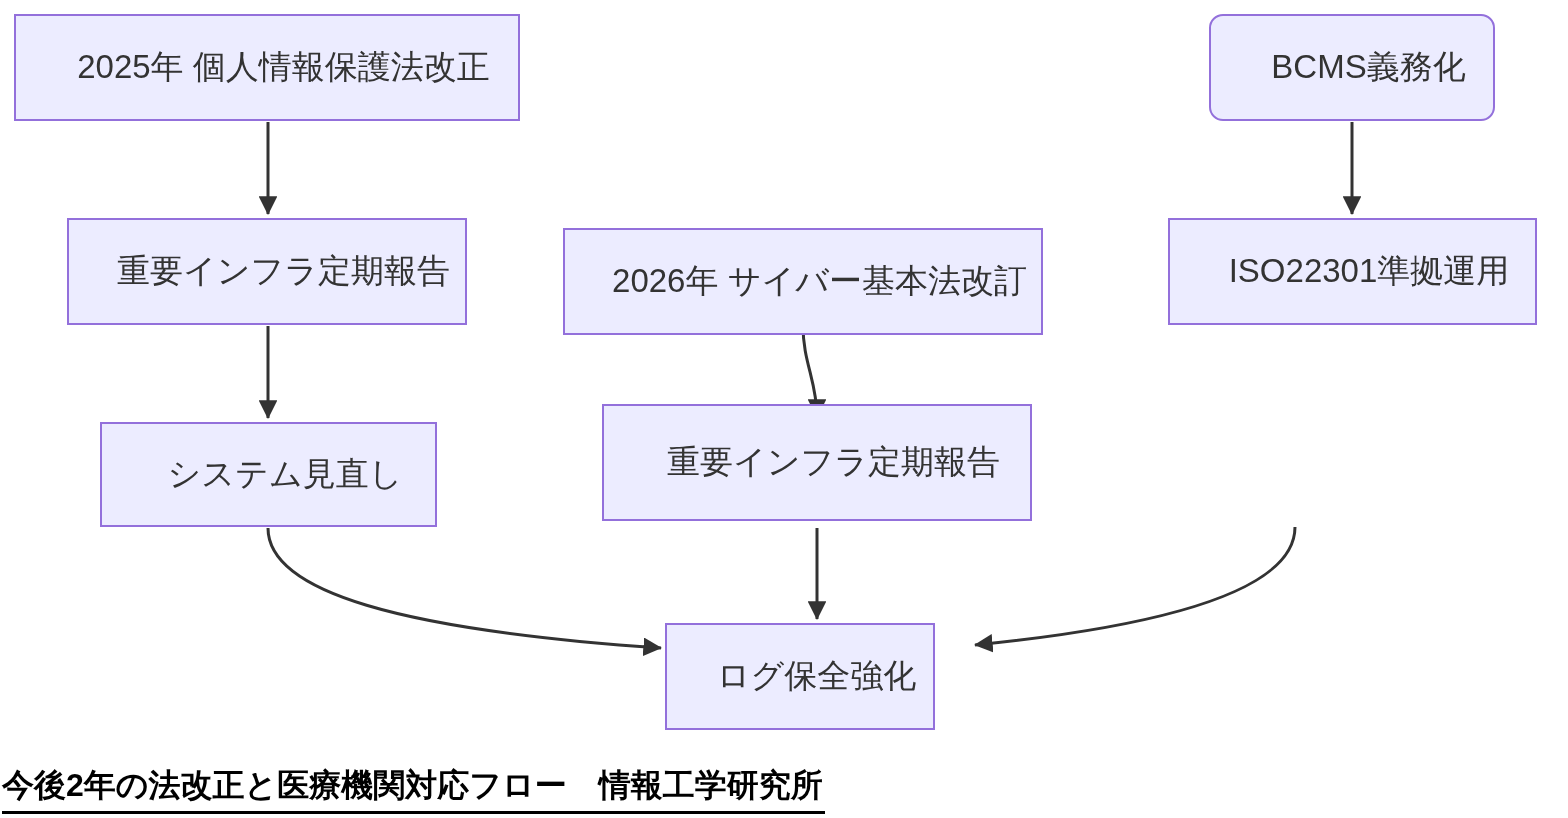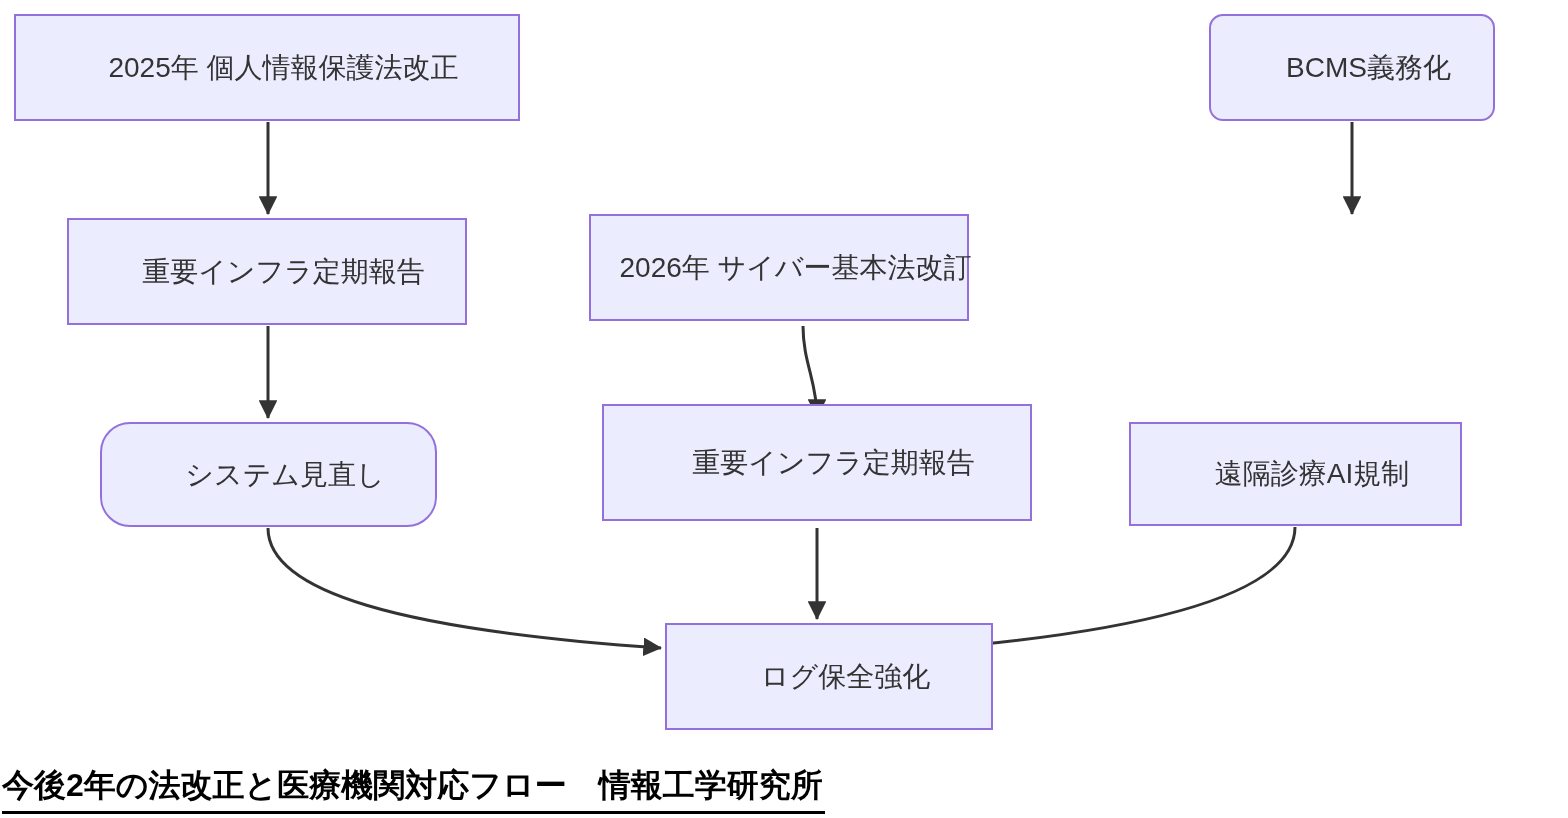--- a/index.html
+++ b/index.html
@@ -33,21 +33,21 @@
   }
   .arrowhead {
     fill: var(--edge_color);
     stroke: none;
   }
   .node {
     position: absolute;
     background: var(--node_fill);
     border: 2.5px solid var(--node_border);
     color: var(--node_text);
-    font-size: 28px;
+    font-size: 33px;
     display: flex;
     align-items: center;
     justify-content: center;
     text-align: center;
     white-space: nowrap;
     padding-left: 33px;
   }
   .caption {
     position: absolute;
     left: 2px;
@@ -77,28 +77,28 @@
     <path class="edge" marker-end="url(#arrow)" d="M 1352 122 L 1352 214"></path>
     <path class="edge" marker-end="url(#arrow)" d="M 268 528 C 268 592, 400 630, 661 648"></path>
     <path class="edge" marker-end="url(#arrow)" d="M 817 528 L 817 619"></path>
     <path class="edge" marker-end="url(#arrow)" d="M 1295 527 C 1295 590, 1165 626, 975 645"></path>
   </svg>
 
   <div class="node" style="left:14px; top:14px; width:506px; height:107px;">2025年 個人情報保護法改正</div>
 
   <div class="node" style="left:67px; top:218px; width:400px; height:107px;">重要インフラ定期報告</div>
 
-  <div class="node" style="left:100px; top:422px; width:337px; height:105px;border-radius:30px;">システム見直し</div>
+  <div class="node" style="left:100px; top:422px; width:337px; height:105px;">システム見直し</div>
 
-  <div class="node" style="left:563px; top:214px; width:380px; height:107px;margin-left:26px;">2026年 サイバー基本法改訂</div>
+  <div class="node" style="left:563px; top:228px; width:480px; height:107px;">2026年 サイバー基本法改訂</div>
 
   <div class="node" style="left:602px; top:404px; width:430px; height:117px;font-family:Liberation Serif, serif;">重要インフラ定期報告</div>
 
   <div class="node" style="left:1209px; top:14px; width:286px; height:107px;border-radius:14px;">BCMS義務化</div>
 
+  <div class="node" style="left:1168px; top:218px; width:369px; height:107px;">ISO22301準拠運用</div>
 
-  <div class="node" style="left:1129px; top:422px; width:333px; height:104px;">遠隔診療AI規制</div>
 
-  <div class="node" style="left:665px; top:623px; width:328px; height:107px;">ログ保全強化</div>
+  <div class="node" style="left:665px; top:623px; width:270px; height:107px;">ログ保全強化</div>
 
   <div class="caption">今後2年の法改正と医療機関対応フロー　情報工学研究所</div>
 
 </div>
 
 </body></html>

